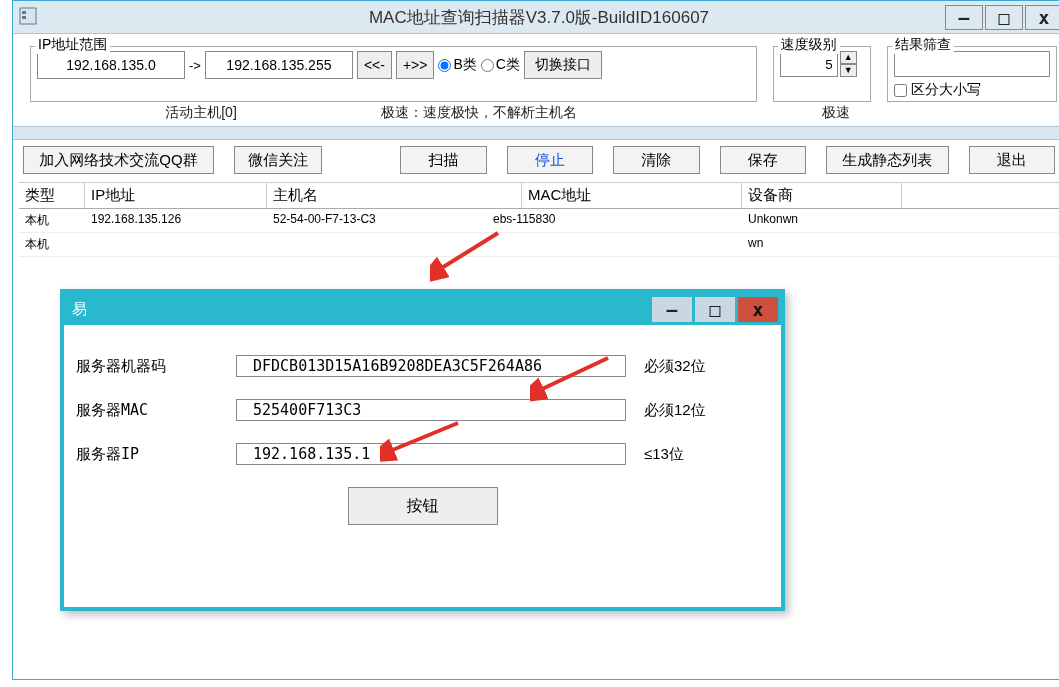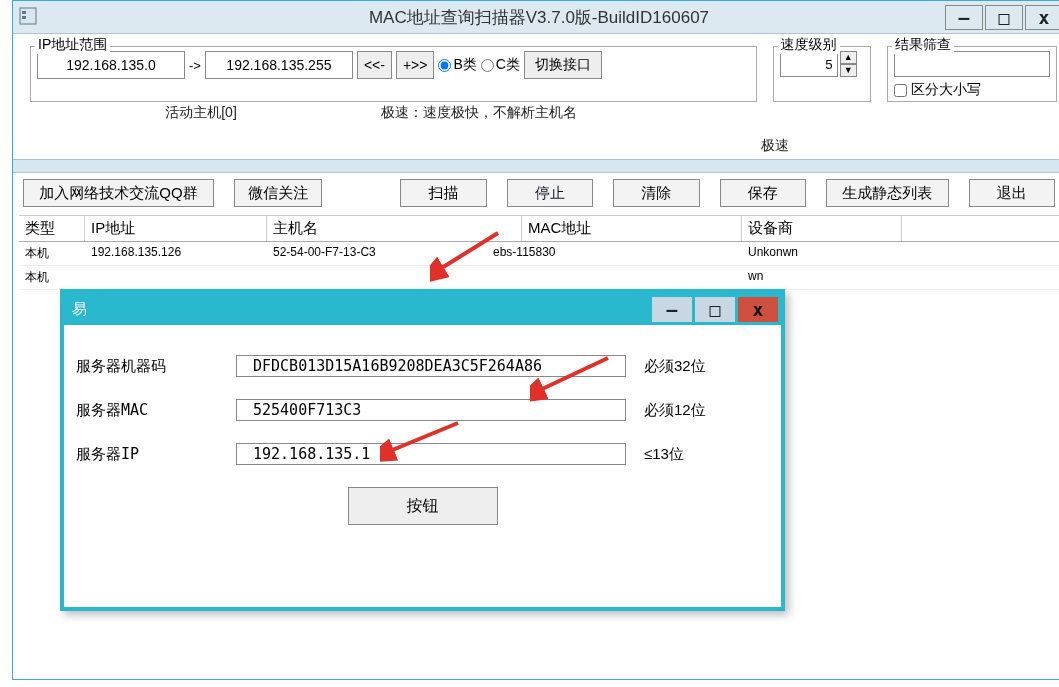--- a/index.html
+++ b/index.html
@@ -22,32 +22,32 @@
 .smbtn { height: 28px; border: 1px solid #888; background: #eee; padding: 0 6px; font-size: 14px; cursor: pointer; }
 .radio-lbl { font-size: 14px; display: flex; align-items: center; gap: 2px; }
 .radio-lbl input { margin: 0; }
 .speed-grp input[type=text] { width: 58px; height: 26px; border: 1px solid #888; text-align: right; padding-right: 4px; }
 .spinner { display: inline-flex; flex-direction: column; }
 .spinner button { width: 17px; height: 13px; font-size: 9px; border: 1px solid #888; background: #eee; line-height: 9px; padding: 0; cursor: pointer; }
 .filter-grp input[type=text] { width: 156px; height: 26px; border: 1px solid #888; }
 .status-line { display: flex; padding: 0 8px 4px 8px; font-size: 14px; color: #222; }
 .status-line .s1 { width: 360px; text-align: center; }
 .status-line .s2 { width: 380px; }
-.status-line .s3 { width: 150px; text-align: left; margin-top: 33px; }
+.status-line .s3 { width: 150px; text-align: center; }
 .chk-case { display: flex; align-items: center; gap: 4px; margin-top: 4px; }
 
 .hsep { height: 14px; background: #d8e6f2; border-top: 1px solid #b0c4d4; border-bottom: 1px solid #b0c4d4; }
 
 .btn-row { display: flex; gap: 20px; padding: 6px 10px; }
 .btn-row button { height: 28px; border: 1px solid #888; background: #f3f3f3; font-size: 15px; padding: 0 8px; cursor: pointer; }
 .btn-row .wide { width: 200px; }
 .btn-row .med { width: 92px; }
 .btn-row .act { width: 90px; }
 .btn-row .gen { width: 128px; }
-.btn-row button.disabled { color: #0f172a; }
+.btn-row button.disabled { color: #1d4ed8; }
 
 .table { margin: 2px 6px; }
 .thead { display: flex; background: #fff; border-top: 1px solid #ccc; border-bottom: 1px solid #aaa; }
 .th { padding: 3px 6px; border-right: 1px solid #ccc; font-size: 15px; }
 .tr { display: flex; border-bottom: 1px solid #eee; }
 .td { padding: 3px 6px; font-size: 12px; }
 .c0 { width: 66px; }
 .c1 { width: 182px; }
 .c2 { width: 220px; }
 .c3 { width: 255px; }

